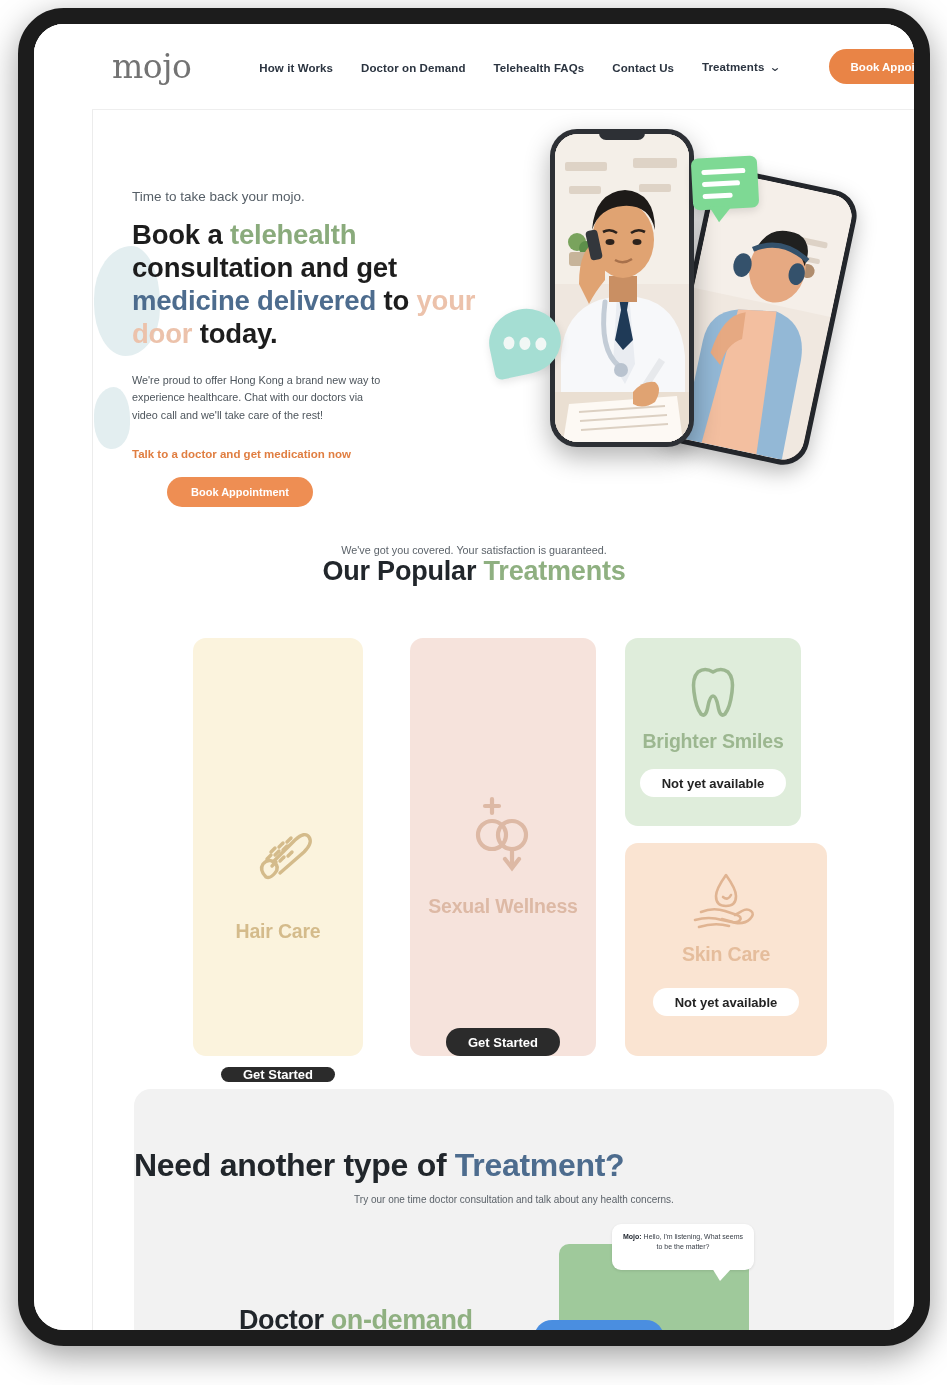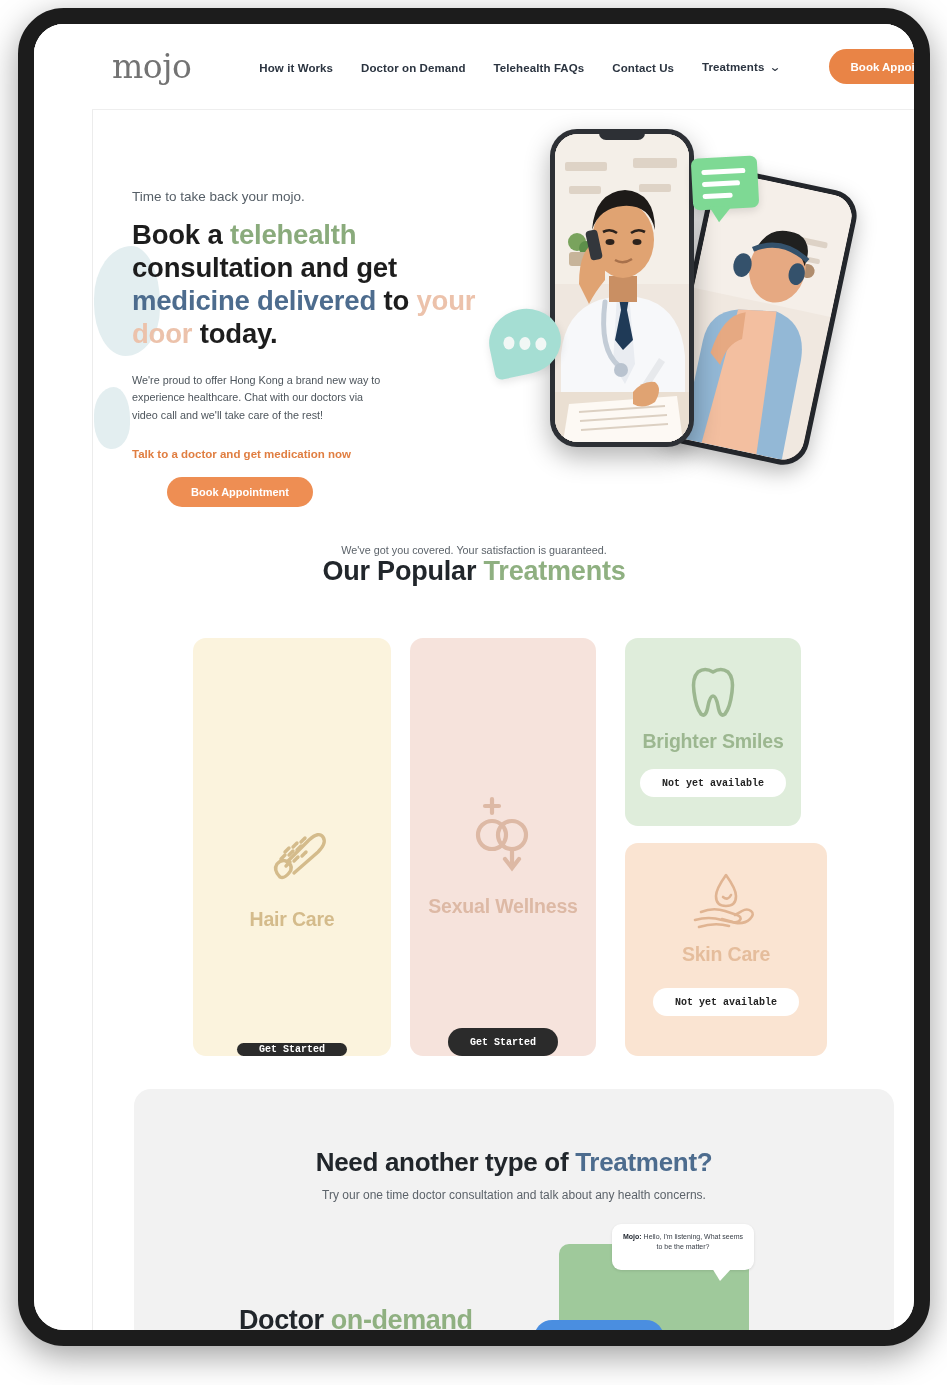--- a/index.html
+++ b/index.html
@@ -289,30 +289,30 @@
   .card-title {
     font-size: 19.5px;
     font-weight: bold;
     letter-spacing: -.2px;
   }
   .card-btn {
     border: none;
     border-radius: 18px;
     height: 28px;
     padding: 0 22px;
-    font-size: 10px;
+    font-size: 13px;
     font-weight: bold;
-    font-family: Liberation Mono, monospace;
+    font-family: Liberation Sans, sans-serif;
     cursor: pointer;
     white-space: nowrap;
   }
   .btn-dark { background: #2b2b2b; color: #ffffff; }
   .btn-light { background: #ffffff; color: #232323; }
 
-  #card-hair { left: 0; top: 0; width: 198px; height: 418px; background: #fbf3dd; }
+  #card-hair { left: 0; top: 0; width: 170px; height: 418px; background: #fbf3dd; gap: 12px; }
   #card-hair .card-title { color: #d4bb8b; }
   #card-sex  { left: 217px; top: 0; width: 186px; height: 418px; background: #f6e3dc; }
   #card-sex .card-title { color: #ddb9a5; }
   #card-teeth{ left: 432px; top: 0; width: 176px; height: 188px; background: #dfeddb; }
   #card-teeth .card-title { color: #9cb790; }
   #card-skin { left: 432px; top: 205px; width: 202px; height: 213px; background: #fae4d2; }
   #card-skin .card-title { color: #e5bd9c; }
 
   .icon-wrap { display: flex; align-items: center; justify-content: center; }
 
@@ -321,28 +321,27 @@
     position: absolute;
     left: 100px; top: 1065px;
     width: 760px; height: 300px;
     background: #f2f2f2;
     border-radius: 17px 17px 0 0;
     overflow: hidden;
     z-index: 5;
   }
   #bottom-title {
     position: absolute; left: 0; right: 0; top: 58px;
-    text-align: center;
-    font-size: 26px; font-weight: bold; color: #21262b; letter-spacing: -.3px;
+    font-size: 32px; font-weight: bold; color: #21262b; letter-spacing: -.3px;
   }
   #bottom-title .accent { color: #4d6c8e; }
   #bottom-sub {
-    position: absolute; left: 0; right: 0; top: 99px;
+    position: absolute; left: 0; right: 0; top: 105px;
     text-align: center;
-    font-size: 12px; color: #5c636a;
+    font-size: 10px; color: #5c636a;
   }
   #bottom-heading {
     position: absolute;
     left: 105px; top: 216px;
     font-size: 27px; font-weight: bold; color: #21262b; letter-spacing: -.4px;
   }
   #bottom-heading .accent { color: #8fb081; }
 
   
   #chat-illus {

